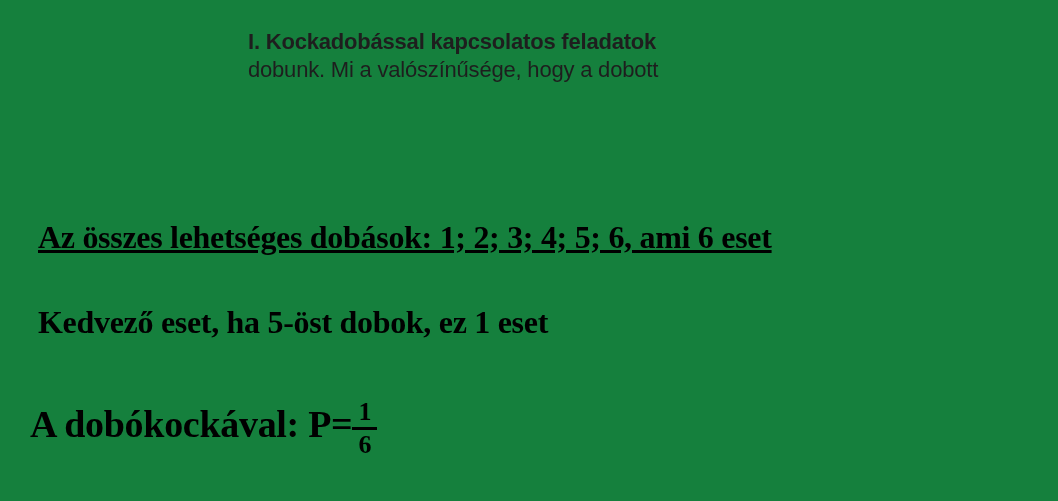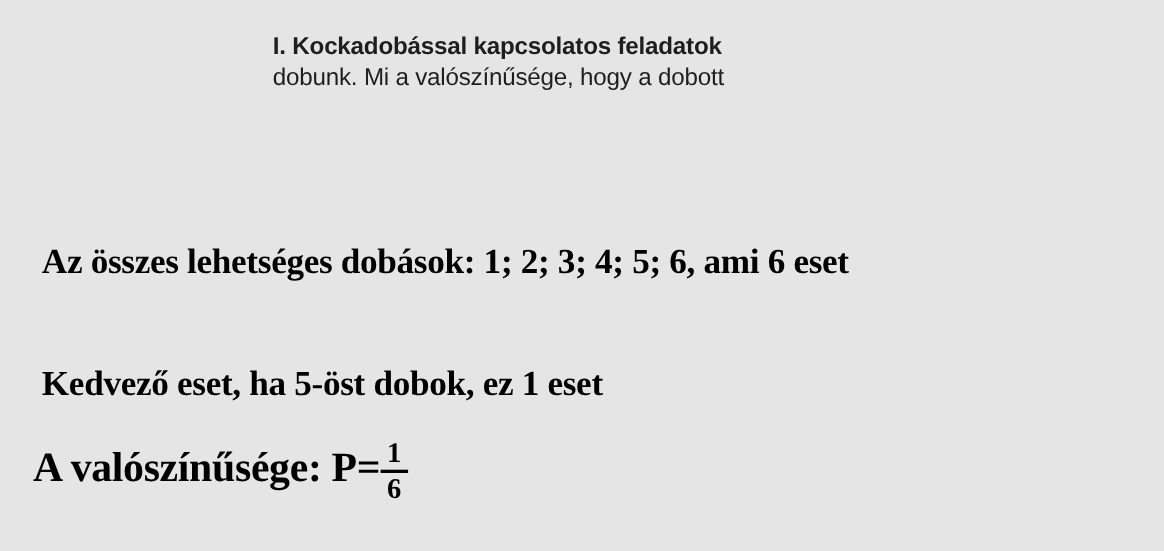--- a/index.html
+++ b/index.html
@@ -5,21 +5,21 @@
   * { margin: 0; padding: 0; box-sizing: border-box; }
   html, body { background: #ffffff; }
   body {
     width: 1058px; height: 501px;
     position: relative;
     font-family: "Liberation Sans", sans-serif;
     overflow: hidden;
   }
   .page {
     position: absolute; inset: 0;
-    background: #e5e5e5;
+    background: #15803d;
   }
   
   .problem {
     position: absolute;
     left: 248px; top: 28px;
     width: 490px;
     font-size: 22px;
     line-height: 28px;
     letter-spacing: -0.2px;
     color: #1e1e1e;
@@ -29,22 +29,22 @@
   .problem .b { font-weight: 700; }
   
   .sol {
     position: absolute;
     font-family: "Liberation Serif", serif;
     font-weight: 700;
     color: #000000;
     white-space: nowrap;
     letter-spacing: -0.3px;
   }
-  .sol1 { left: 38px; top: 219px; font-size: 32px; }
-  .sol2 { left: 38px; top: 304px; font-size: 32px; margin-top: 26px; }
+  .sol1 { left: 38px; top: 219px; font-size: 32px; text-decoration: underline; }
+  .sol2 { left: 38px; top: 304px; font-size: 32px; }
   .sol3 { left: 30px; top: 398px; font-size: 38px; }
   
   .frac {
     display: inline-flex;
     flex-direction: column;
     vertical-align: middle;
     text-align: center;
     font-size: 26px;
     line-height: 1.08;
     letter-spacing: 0;
@@ -62,18 +62,18 @@
 
   <div class="problem">
     <div class="p-line"><span class="b">I. Kockadobással kapcsolatos feladatok</span><span></span></div>
     <div class="p-line"><span>dobunk. Mi a valószínűsége, hogy a dobott</span></div>
   </div>
 
   <div class="sol sol1">Az összes lehetséges dobások: 1; 2; 3; 4; 5; 6, ami 6 eset</div>
 
   <div class="sol sol2">Kedvező eset, ha 5-öst dobok, ez 1 eset</div>
 
-  <div class="sol sol3"><span>A valószínűsége: P=</span><span class="frac">
+  <div class="sol sol3"><span>A dobókockával: P=</span><span class="frac">
         <span class="num">1</span>
         <span class="den">6</span>
       </span></div>
 
 </div>
 
 </body></html>

